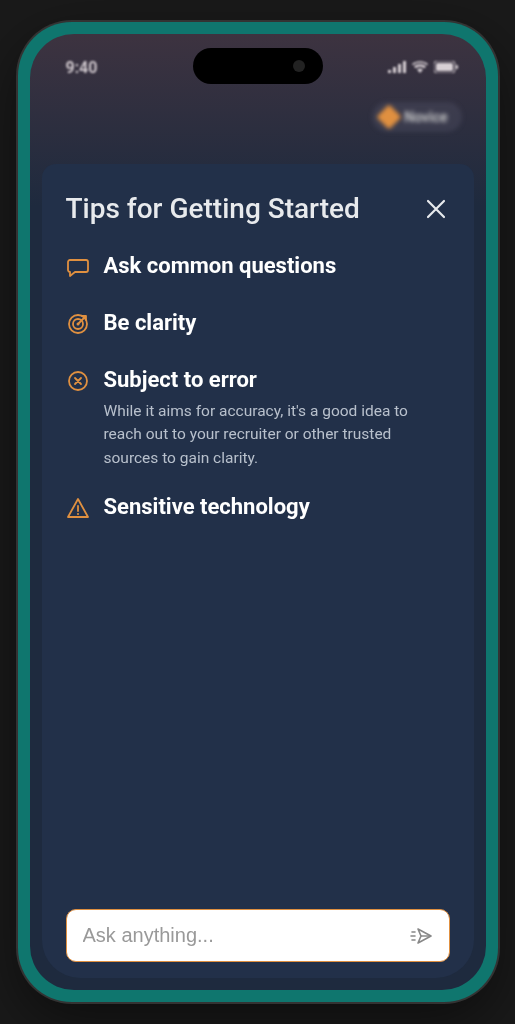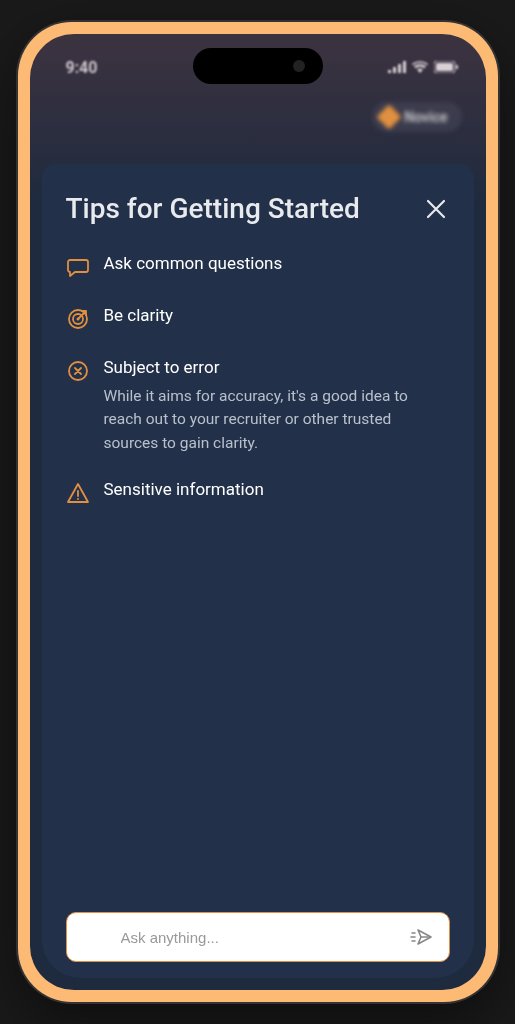--- a/index.html
+++ b/index.html
@@ -13,21 +13,21 @@
       display: flex;
       justify-content: center;
       align-items: center;
       min-height: 1024px;
       font-family: -apple-system, BlinkMacSystemFont, 'Segoe UI', Roboto, sans-serif;
     }
 
     .phone-frame {
       width: 480px;
       height: 980px;
-      background: #fdba74;
+      background: #0f766e;
       border-radius: 54px;
       padding: 12px;
       position: relative;
       box-shadow: 0 0 0 2px #333, 0 20px 60px rgba(0,0,0,0.5);
     }
 
     .phone-screen {
       width: 100%;
       height: 100%;
       background: linear-gradient(180deg, #3d3340 0%, #1e2a3e 18%, #1e2a3e 100%);
@@ -166,22 +166,22 @@
       color: #e09040;
       margin-top: 2px;
     }
 
     .tip-content {
       flex: 1;
     }
 
     .tip-title {
       color: #fff;
-      font-size: 17px;
-      font-weight: 400;
+      font-size: 22px;
+      font-weight: 700;
       margin-bottom: 8px;
     }
 
     .tip-desc {
       color: #b8c0cc;
       font-size: 15.5px;
       line-height: 1.5;
     }
 
     .input-bar {
@@ -192,24 +192,23 @@
       padding: 14px 16px;
       display: flex;
       align-items: center;
       gap: 10px;
     }
 
     .input-field {
       flex: 1;
       border: none;
       outline: none;
-      font-size: 15px;
+      font-size: 20px;
       color: #666;
       background: transparent;
-      margin-left: 38px;
     }
 
     .input-field::placeholder {
       color: #999;
     }
 
     .send-btn {
       color: #888;
       cursor: pointer;
       display: flex;
@@ -302,21 +301,21 @@
 
         <div class="tip-item">
           <div class="tip-icon">
             <svg width="24" height="24" viewBox="0 0 24 24" fill="none">
                 <path stroke="currentColor" stroke-width="1.8" stroke-linejoin="round" d="M12 3l10 18H2L12 3z"></path>
                 <path stroke="currentColor" stroke-width="1.8" stroke-linecap="round" d="M12 10v5"></path>
                 <circle cx="12" cy="18" r="1" fill="currentColor"></circle>
               </svg>
           </div>
           <div class="tip-content">
-            <div class="tip-title">Sensitive information</div>
+            <div class="tip-title">Sensitive technology</div>
           </div>
         </div>
 
       </div>
 
       <div class="input-bar">
         <input class="input-field" type="text" placeholder="Ask anything..." style="">
         <div class="send-btn">
           <svg width="24" height="20" viewBox="0 0 24 20" fill="none">
               <path stroke="currentColor" stroke-width="1.6" stroke-linecap="round" d="M3 6h3M2 10h4M3 14h3"></path>

